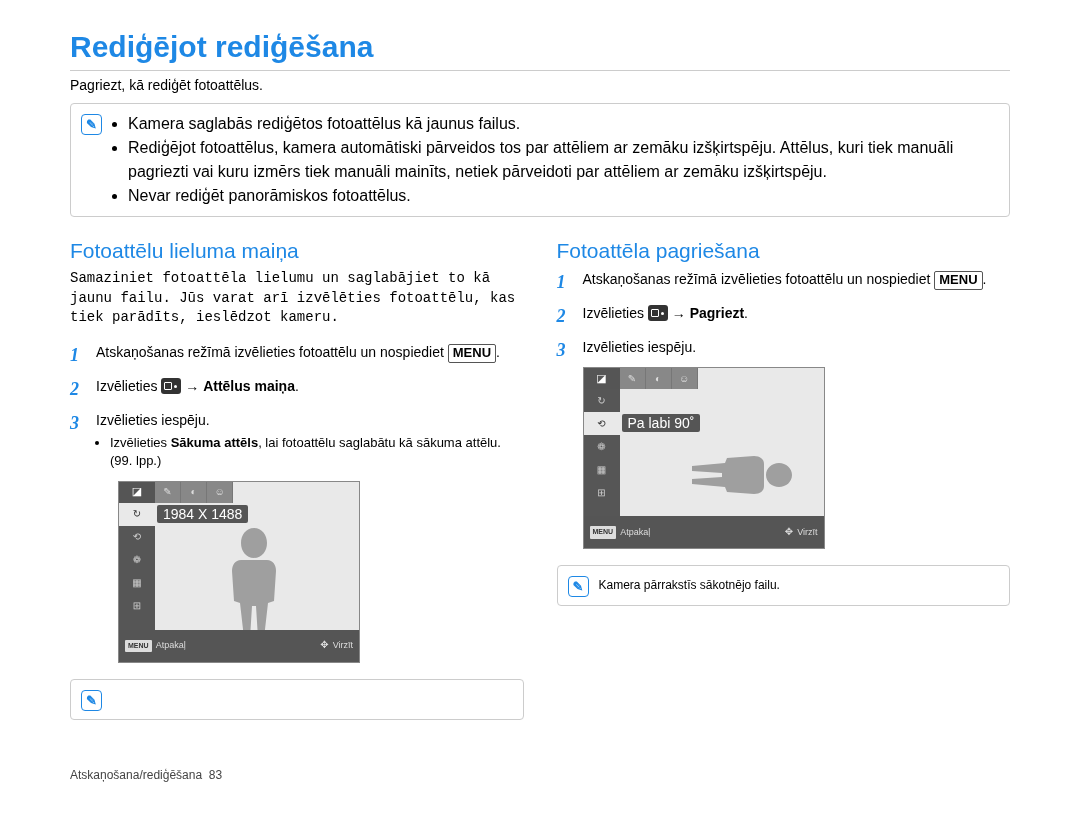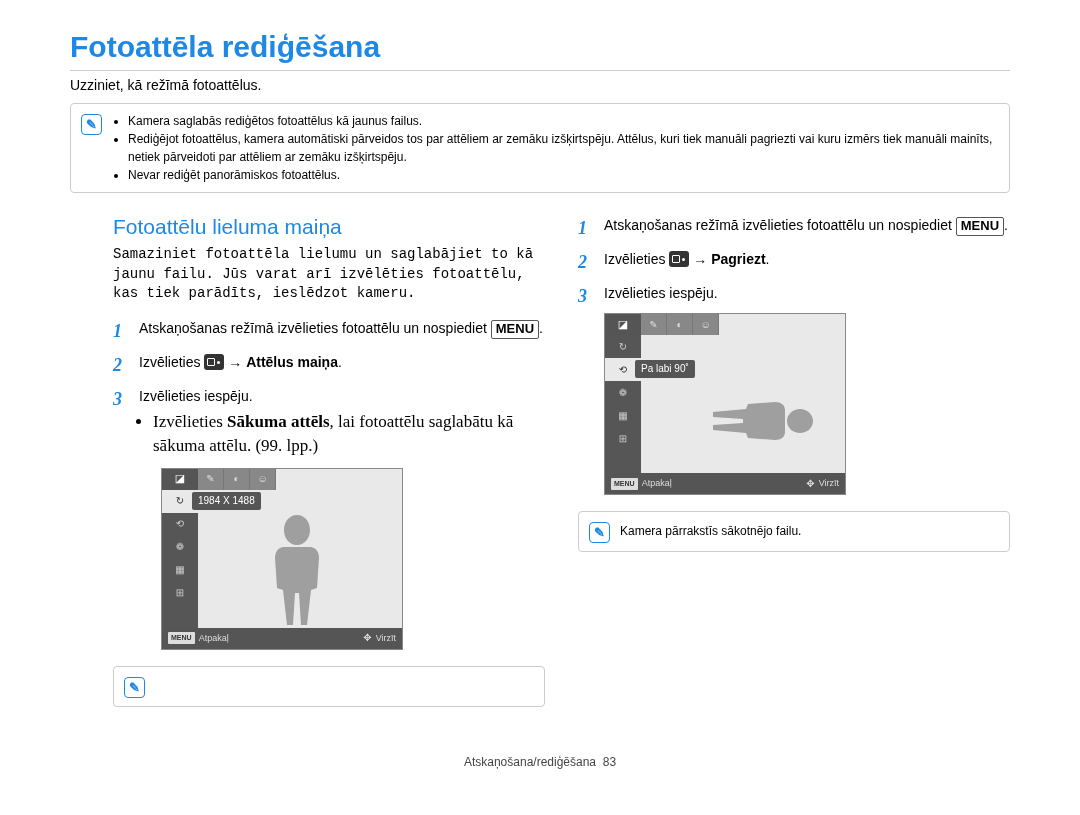--- a/index.html
+++ b/index.html
@@ -51,32 +51,31 @@
     align-items: center;
     justify-content: center;
     font-size: 13px;
     font-weight: bold;
     flex-shrink: 0;
     margin-top: 2px;
   }
   .info-box ul {
     margin: 0;
     padding-left: 16px;
-    font-size: 12px;
+    font-size: 16px;
     line-height: 1.5;
   }
   .info-box .single-text {
     font-size: 12px;
     line-height: 1.5;
     margin: 2px 0;
   }
   .columns {
     display: flex;
     gap: 33px;
-    margin-left: 43px;
   }
   .col {
     flex: 1;
   }
   .section-title {
     color: #1E88E5;
     font-size: 21px;
     font-weight: normal;
     margin: 0 0 6px 0;
   }
@@ -126,24 +125,23 @@
     vertical-align: middle;
     font-size: 9px;
     position: relative;
     top: -1px;
   }
   .icon-box::before { content:""; width:6px; height:6px; border:1.5px solid #fff; border-radius:1px; position:absolute; left:3px; }
   .icon-box::after  { content:""; width:3px; height:3px; background:#fff; border-radius:50%; position:absolute; right:4px; }
   .sub-bullet {
     margin: 4px 0 10px 0;
     padding-left: 14px;
-    font-size: 17px;
+    font-size: 13px;
     line-height: 1.4;
     list-style-type: disc;
-    font-family: Liberation Serif, serif;
   }
   .screenshot {
     width: 240px;
     height: 180px;
     background: #e9e9e9;
     border: 1px solid #888;
     margin: 6px 0 6px 22px;
     position: relative;
     overflow: hidden;
   }
@@ -179,33 +177,33 @@
     height: 23px;
     display:flex; align-items:center; justify-content:center;
     color:#ccc; font-size:10px;
   }
   .ss-left-item.sel {
     background: #e9e9e9;
     color:#333;
   }
   .ss-label-bar {
     position: absolute;
-    top: 23px; left: 30px;
+    top: 23px; left: 38px;
     height: 18px;
     color: #fff;
-    font-size: 10px;
+    font-size: 14px;
     display: flex; align-items: center;
     padding: 0 6px;
     background: #555;
     border-radius: 2px;
   }
   .ss-bottom {
     position: absolute;
     bottom: 0; left: 0; right: 0;
-    height: 21px;
+    height: 32px;
     background: #555;
     display: flex; align-items: center;
     color: #ddd; font-size: 9px;
     padding: 0 6px;
     gap: 6px;
     justify-content: space-between;
   }
   .ss-bottom .seg { display: flex; align-items: center; gap: 4px; }
   .menu-pill { background: #ddd; color:#333; font-size:7px; font-weight:bold; padding:1px 3px; border-radius:1px; }
   .cross { font-size: 10px; }
@@ -215,33 +213,32 @@
     width: 100px; height: 115px;
   }
   .silhouette svg { width:100%; height:100%; }
   .lying-sil {
     position: absolute;
     left: 60px; top: 70px;
     width: 155px; height: 75px;
   }
   .lying-sil svg { width:100%; height:100%; }
   .footer {
-    text-align: center;
     font-size: 12px;
     color: #444;
     margin-top: 26px;
   }
 </style>
 </head>
 <body>
 
 <div class="page">
-  <div class="title">Fotoattēla rediģēšana</div>
+  <div class="title">Rediģējot rediģēšana</div>
   <hr class="divider">
-  <p class="intro">Uzziniet, kā režīmā fotoattēlus.</p>
+  <p class="intro">Pagriezt, kā rediģēt fotoattēlus.</p>
 
   <div class="info-box">
     <div class="info-icon">✎</div>
     <ul>
       <li>Kamera saglabās rediģētos fotoattēlus kā jaunus failus.</li>
       <li>Rediģējot fotoattēlus, kamera automātiski pārveidos tos par attēliem ar zemāku izšķirtspēju. Attēlus, kuri tiek manuāli pagriezti vai kuru izmērs tiek manuāli mainīts, netiek pārveidoti par attēliem ar zemāku izšķirtspēju.</li>
       <li>Nevar rediģēt panorāmiskos fotoattēlus.</li>
     </ul>
   </div>
 
@@ -314,20 +311,21 @@
           </div>
         </div>
       </div>
 
       <div class="info-box small">
         <div class="info-icon">✎</div>
       </div>
     </div>
 
     <div class="col">
+      <h2 class="section-title">Fotoattēla pagriešana</h2>
 
       <div class="step">
         <div class="step-num">1</div>
         <div class="step-body">
           <span>Atskaņošanas režīmā izvēlieties fotoattēlu un nospiediet </span>
           <span class="menu-label">MENU</span><span>.</span>
         </div>
       </div>
 
       <div class="step">

